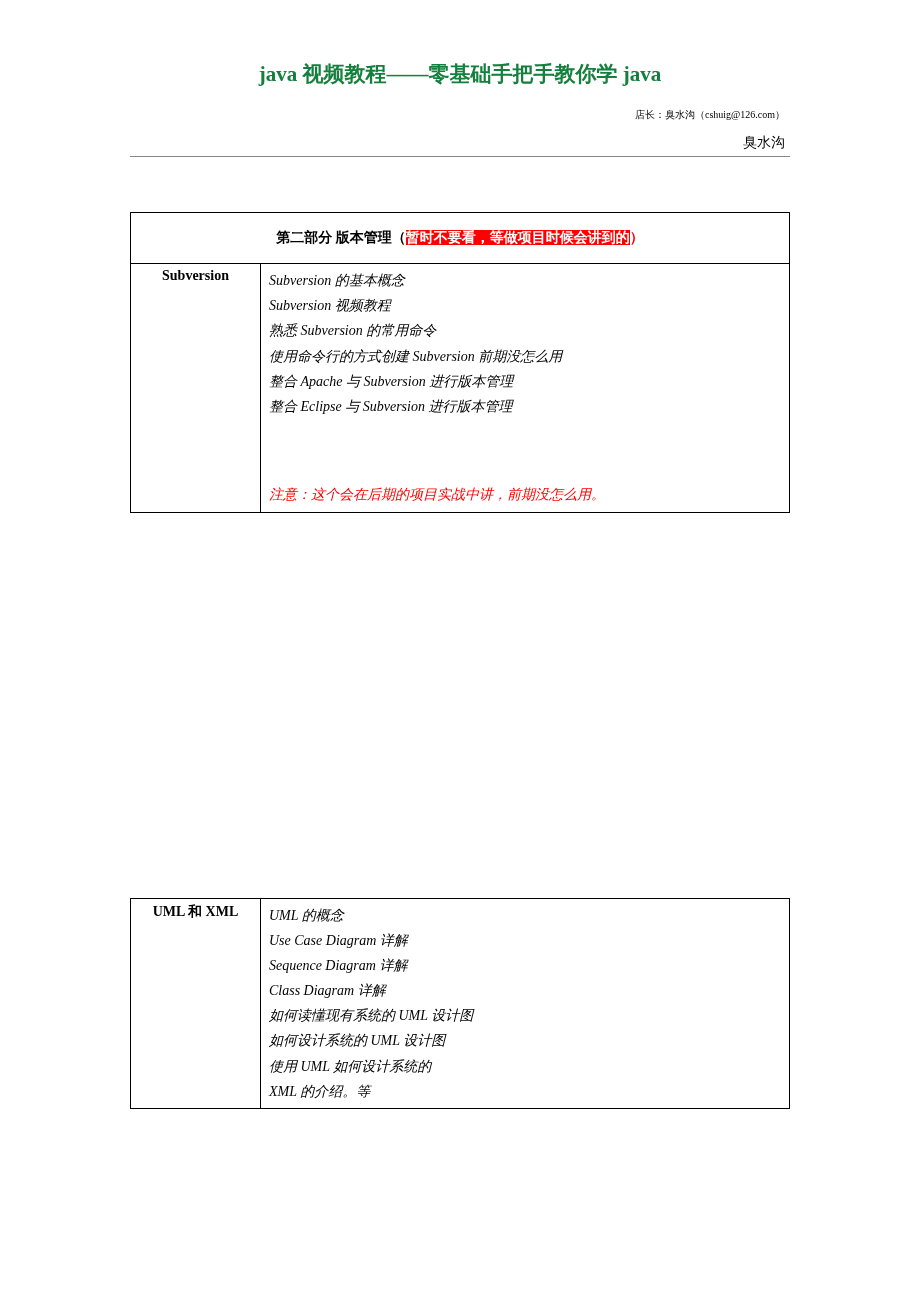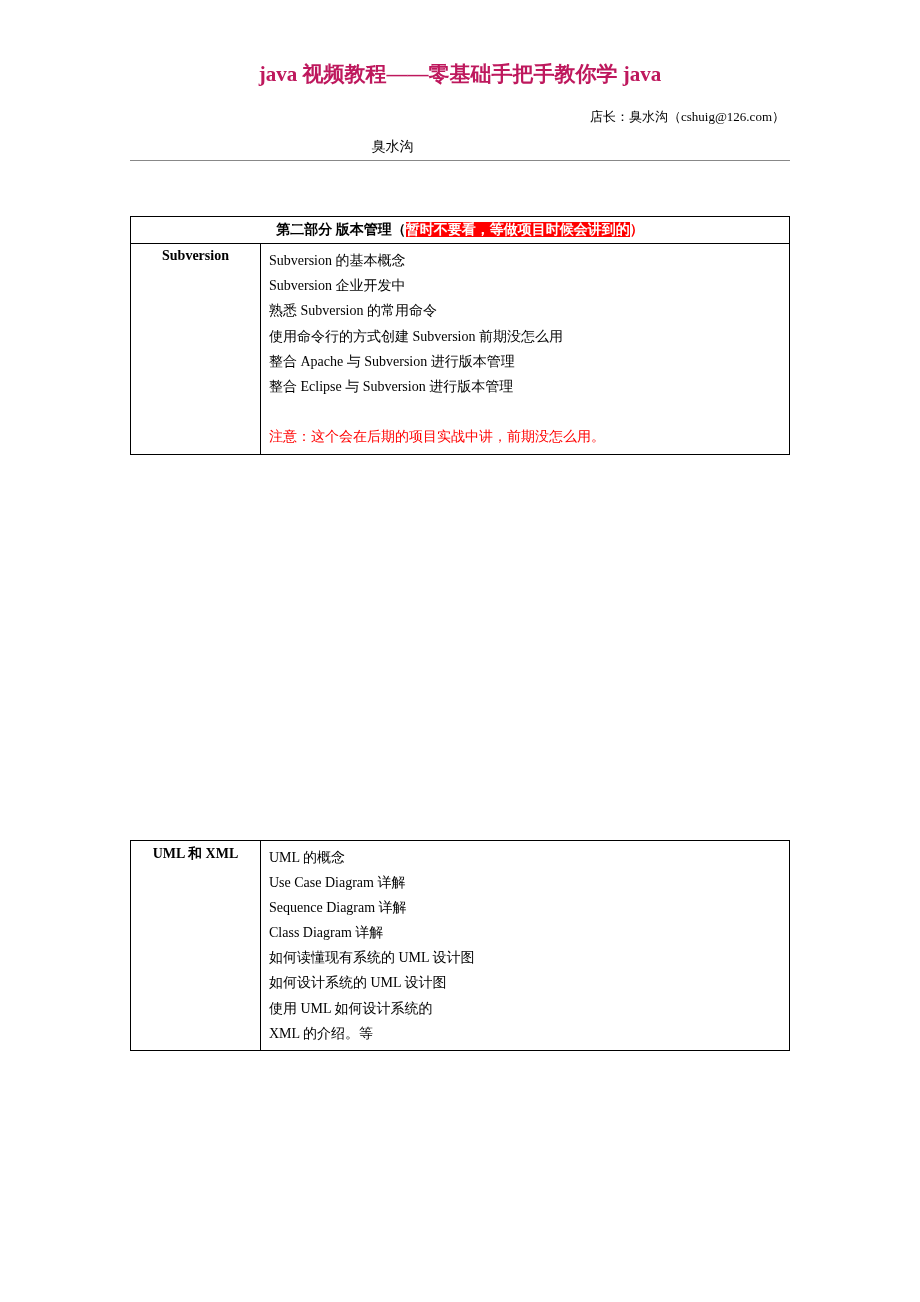--- a/index.html
+++ b/index.html
@@ -9,34 +9,34 @@
     }
     body {
       font-family: "SimSun", "宋体", serif;
       background: #fff;
       width: 920px;
       margin: 0 auto;
       padding: 60px 0;
     }
     .page-title {
       text-align: center;
-      color: #be185d;
+      color: #15803d;
       font-size: 21px;
       font-weight: bold;
       margin-bottom: 20px;
       font-family: "SimSun", serif;
     }
     .author-line {
       text-align: right;
-      font-size: 13px;
+      font-size: 10px;
       padding-right: 135px;
       margin-bottom: 12px;
     }
     .footer-label {
-      text-align: center;
+      text-align: right;
       font-size: 14px;
       padding-right: 135px;
       margin-bottom: 4px;
     }
     .hr-line {
       border: none;
       border-top: 1px solid #888;
       margin: 0 130px 55px 130px;
     }
     .section-table {
@@ -49,21 +49,21 @@
       margin-bottom: 0;
     }
     .section-table td {
       border: 1px solid #000;
       padding: 3px 8px;
       vertical-align: top;
     }
     .section-header {
       text-align: center;
       font-weight: bold;
-      padding: 4px 8px !important;
+      padding: 16px 8px !important;
       margin-left: 27px;
     }
     .section-header .red-text {
       color: #ff0000;
       font-weight: bold;
     }
     .section-header .highlight {
       background: #ff0000;
       color: #fff;
       font-weight: bold;
@@ -75,23 +75,25 @@
       vertical-align: top;
       padding-top: 4px !important;
       margin-top: 32px;
     }
     .content-cell {
       line-height: 1.8;
       padding: 4px 8px !important;
     }
     .content-line {
       display: block;
+      font-style: italic;
     }
     .red-note {
       color: #ff0000;
+      margin-top: 38px;
     }
     .section3-gap {
       margin-bottom: 215px;
     }
   </style>
 </head>
 <body>
 
 <h1 class="page-title">java 视频教程——零基础手把手教你学 java</h1>
 <div class="author-line">店长：臭水沟（cshuig@126.com）</div>
@@ -102,21 +104,21 @@
   <tbody>
       <tr>
     <td colspan="2" class="section-header">
       <span>第二部分  版本管理（</span><span class="highlight">暂时不要看，等做项目时候会讲到的</span><span class="red-text">）</span>
     </td>
   </tr>
   <tr>
     <td class="left-col">Subversion</td>
     <td class="content-cell">
       <span class="content-line">Subversion 的基本概念</span>
-      <span class="content-line">Subversion 企业开发中</span>
+      <span class="content-line">Subversion 视频教程</span>
       <span class="content-line">熟悉 Subversion 的常用命令</span>
       <span class="content-line">使用命令行的方式创建 Subversion 前期没怎么用</span>
       <span class="content-line">整合 Apache 与 Subversion 进行版本管理</span>
       <span class="content-line">整合 Eclipse 与 Subversion 进行版本管理</span>
       <span class="content-line">&nbsp;</span>
       <span class="content-line red-note">注意：这个会在后期的项目实战中讲，前期没怎么用。</span>
     </td>
   </tr>
 </tbody>
   </table>

